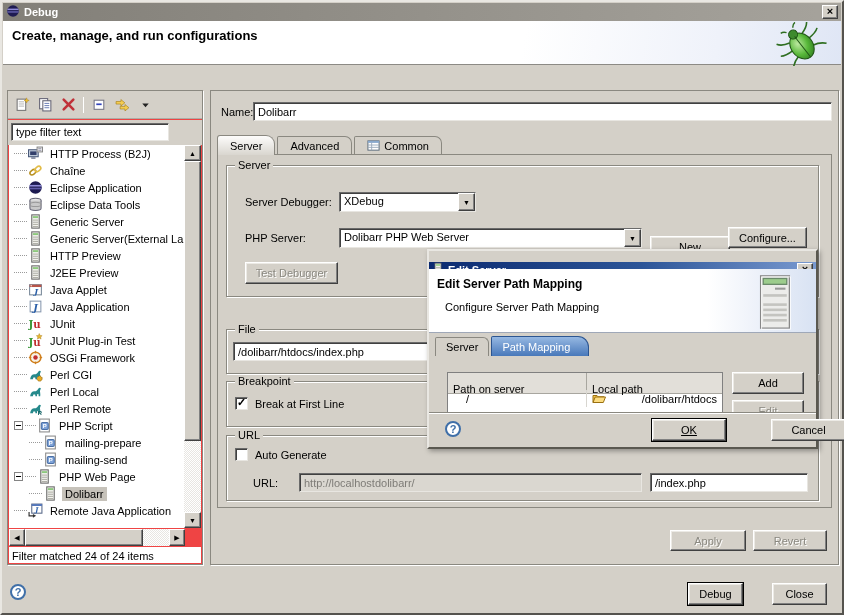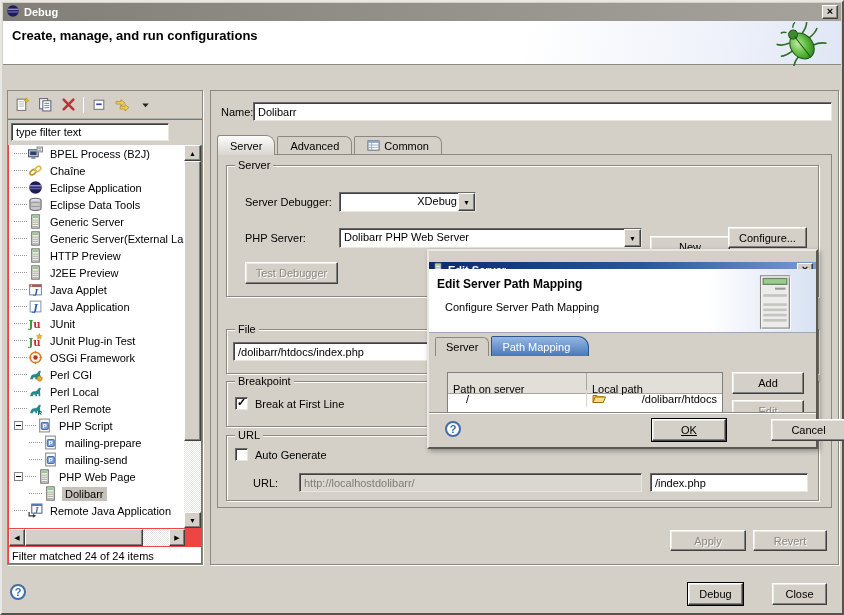--- a/index.html
+++ b/index.html
@@ -219,21 +219,21 @@
         <div class="trow">
           <span class="stub"></span>
           <span class="ti"><svg width="15" height="15" viewBox="0 0 14 14">
               <rect x="0.5" y="3.5" width="9" height="6.5" fill="#CBD6E4" stroke="#4A5A7A"></rect>
               <rect x="2" y="5" width="6" height="3.5" fill="#33406B"></rect>
               <rect x="3" y="10.5" width="4" height="1.5" fill="#7A8299"></rect>
               <rect x="8.5" y="1" width="5" height="4.5" fill="#FFF" stroke="#888"></rect>
               <line x1="9.5" y1="2.5" x2="12.5" y2="2.5" stroke="#99A"></line>
               <line x1="9.5" y1="4" x2="12.5" y2="4" stroke="#99A"></line>
             </svg></span>
-          <span class="tlabel">BPEL Process (B2J)</span>
+          <span class="tlabel">HTTP Process (B2J)</span>
         </div>
         <div class="trow">
           <span class="stub"></span>
           <span class="ti"><svg width="15" height="15" viewBox="0 0 14 14">
               <ellipse cx="4.6" cy="8.6" rx="3.1" ry="2" fill="none" stroke="#B89020" stroke-width="1.5" transform="rotate(-38 4.6 8.6)"></ellipse>
               <ellipse cx="9.2" cy="5.6" rx="3.1" ry="2" fill="none" stroke="#E2BC48" stroke-width="1.5" transform="rotate(-38 9.2 5.6)"></ellipse>
             </svg></span>
           <span class="tlabel">Chaîne</span>
         </div>
         <div class="trow">
@@ -479,21 +479,21 @@
               <line x1="5" y1="4.2" x2="5" y2="12" stroke="#99AABB"></line>
             </svg></span>
           <span>Common</span>
         </div>
       </div>
     <div class="tabcontent">
 
       <div class="fs" style="left:8px;top:10px;right:12px;height:132px;">
         <span class="legend">Server</span>
         <span class="lbl" style="left:18px;top:30px;">Server Debugger:</span>
-        <div class="combo" style="left:112px;top:26px;width:137px;height:20px;text-align:right;">
+        <div class="combo" style="left:112px;top:26px;width:137px;height:20px;">
           <span class="cval">XDebug</span>
           <span class="cbtn"></span>
         </div>
         <span class="lbl" style="left:18px;top:66px;">PHP Server:</span>
         <div class="combo" style="left:112px;top:62px;width:303px;height:20px;">
           <span class="cval">Dolibarr PHP Web Server</span>
           <span class="cbtn"></span>
         </div>
         <div class="btn" style="position:absolute;left:423px;top:70px;width:80px;height:21px;">New</div>
         <div class="btn" style="position:absolute;left:501px;top:61px;width:79px;height:21px;">Configure...</div>

